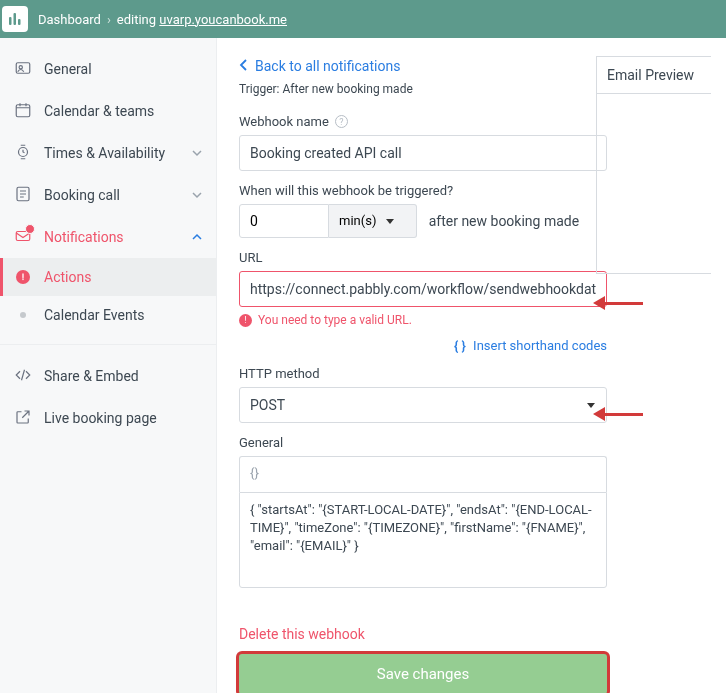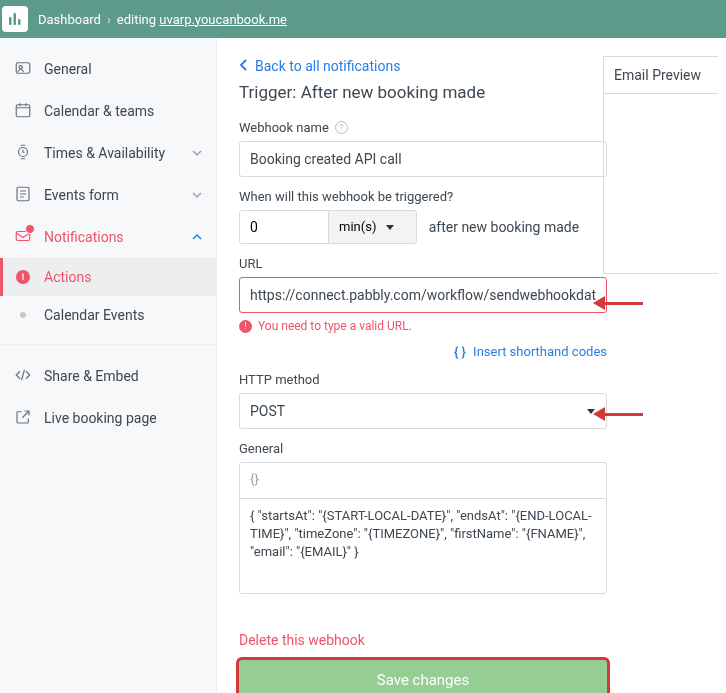--- a/index.html
+++ b/index.html
@@ -29,21 +29,21 @@
   .sub-item { display: flex; align-items: center; height: 38px; padding-left: 44px; font-size: 14px; color: #3d4852; cursor: pointer; position: relative;}
   .sub-item.sel { background: #eceeef; color: #ef546b; }
   .sub-item.sel::before { content: ""; position: absolute; left: 0; top: 0; bottom: 0; width: 3px; background: #ef546b; }
   .sub-item .dot { width: 14px; height: 14px; border-radius: 50%; background: #ef546b; margin-left: -28px; margin-right: 14px; display:flex; align-items:center; justify-content:center; }
   .sub-item .dot.plain { background:#c5c9cd; width:6px; height:6px; margin-left: -24px; margin-right: 18px;}
   .sidebar hr { border: none; border-top: 1px solid #eceef0; margin: 10px 0; }
   
   
   .back-link { color: #2a7de1; font-size: 14px; text-decoration: none; display: inline-flex; align-items: center; margin-bottom: 8px;}
   .back-link .chev-l { margin-right: 6px; }
-  .trigger-line { font-size: 17px; color: #3d4852; margin-bottom: 18px; }
+  .trigger-line { font-size: 12px; color: #3d4852; margin-bottom: 18px; }
   .trigger-line .lbl { font-weight: 400; }
   
   .form-group { margin-bottom: 12px; max-width: 368px; }
   .form-label { font-size: 13px; color: #3d4852; margin-bottom: 6px; display: flex; align-items: center; }
   .form-label .help { margin-left: 6px; width: 13px; height: 13px; border: 1px solid #b7bec6; border-radius: 50%; font-size: 9px; line-height: 12px; text-align: center; color: #b7bec6; }
   .text-input, .select-box { width: 100%; height: 36px; border: 1px solid #d7dbe0; border-radius: 3px; padding: 0 10px; font-size: 14px; color: #3d4852; background:#fff; }
   .text-input.error { border-color: #ef546b; }
   
   .inline-row { display: flex; align-items: center; gap: 12px; }
   .inline-row .num { width: 90px; height: 34px; border: 1px solid #d7dbe0; border-radius: 3px 0 0 3px; padding: 0 10px; font-size: 14px; }
@@ -62,21 +62,21 @@
   .select-wrap .caret{ position:absolute; right:12px; top:16px; }
   
   .payload-head { max-width:368px; height:36px; border:1px solid #d7dbe0; border-bottom:none; border-radius:3px 3px 0 0; padding:8px 10px; color:#9aa3ad; font-size:13px;}
   .payload-area { max-width:368px; height:96px; width:100%; border:1px solid #d7dbe0; border-radius:0 0 3px 3px; padding:8px 10px; font-size:13px; color:#3d4852; resize:none; line-height:1.4; }
   
   .delete-link { color:#ef546b; font-size:14px; text-decoration:none; display:inline-block; margin:22px 0 12px 0; }
   
   .save-btn { width:368px; height:40px; background:#95cd92; border:none; color:#fff; font-size:15px; border-radius:3px; cursor:pointer; box-shadow: 0 0 0 3px #d23a3a; }
   
   
-  .preview-panel { position:absolute; top:18px; right:8px; width:115px; height:218px; border:1px solid #d7dbe0; border-right:none; font-size:14px; color:#3d4852; }
+  .preview-panel { position:absolute; top:18px; right:15px; width:115px; height:218px; border:1px solid #d7dbe0; border-right:none; font-size:14px; color:#3d4852; }
   .preview-panel .hdr { padding:10px; border-bottom:1px solid #d7dbe0; }
   
   
   .arrow { position:absolute; display:flex; align-items:center; }
   .arrow .line { height:3px; background:#d23a3a; width:38px; }
   .arrow .head { width:0; height:0; border-top:7px solid transparent; border-bottom:7px solid transparent; border-right:12px solid #d23a3a; }
   
   svg.ic { width:18px; height:18px; stroke:#6b7280; fill:none; stroke-width:1.6; }
   .nav-item.active svg.ic { stroke:#ef546b; }
 </style>
@@ -124,21 +124,21 @@
       <span>Times &amp; Availability</span>
       <span class="chev"><svg width="10" height="10" viewBox="0 0 10 10">
             <path d="M1 3l4 4 4-4" stroke="#9aa3ad" fill="none" stroke-width="1.5"></path>
           </svg></span>
     </div>
     <div class="nav-item">
       <span class="icon"><svg class="ic" viewBox="0 0 24 24">
             <rect x="4" y="3" width="16" height="18" rx="2"></rect>
             <path d="M8 8h8M8 12h8M8 16h5"></path>
           </svg></span>
-      <span>Events form</span>
+      <span>Booking call</span>
       <span class="chev"><svg width="10" height="10" viewBox="0 0 10 10">
             <path d="M1 3l4 4 4-4" stroke="#9aa3ad" fill="none" stroke-width="1.5"></path>
           </svg></span>
     </div>
     <div class="nav-item active">
       <span class="icon"><svg class="ic" viewBox="0 0 24 24">
             <rect x="3" y="6" width="18" height="12" rx="2"></rect>
             <path d="M3 8l9 6 9-6"></path>
           </svg></span>
       <span class="alert-dot"></span>

